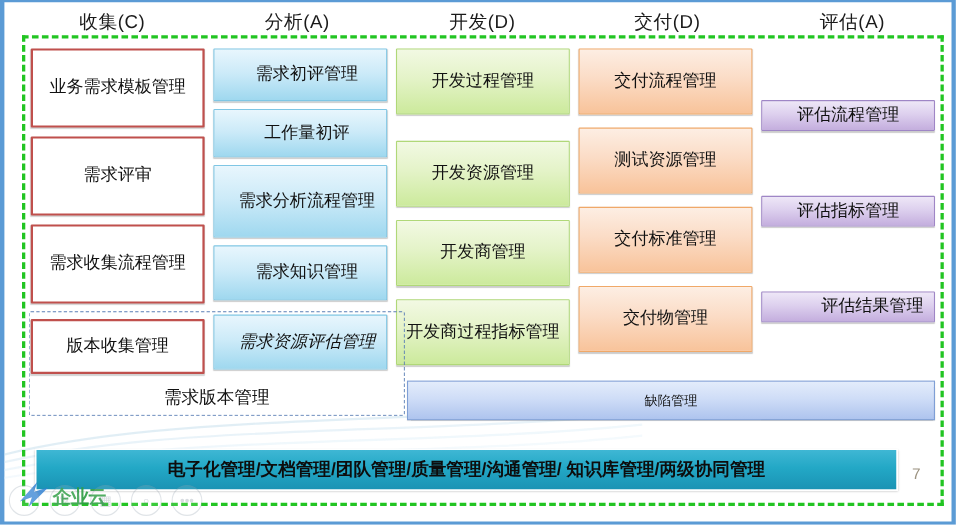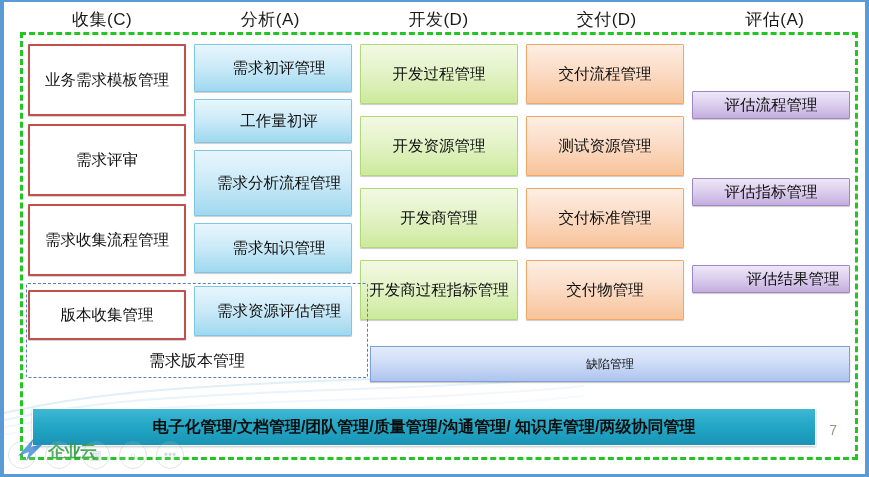--- a/index.html
+++ b/index.html
@@ -169,25 +169,25 @@
       <div class="cell" style="height:72px;margin-bottom:8px;">需求评审</div>
       <div class="cell" style="height:72px;margin-bottom:14px;">需求收集流程管理</div>
       <div class="cell" style="height:50px;">版本收集管理</div>
     </div>
 
     <div class="col c2">
       <div class="cell" style="height:48px;margin-bottom:7px;">需求初评管理</div>
       <div class="cell" style="height:44px;margin-bottom:7px;">工作量初评</div>
       <div class="cell" style="height:66px;margin-bottom:7px;">需求分析流程管理</div>
       <div class="cell" style="height:50px;margin-bottom:13px;">需求知识管理</div>
-      <div class="cell" style="height:50px;">需求资源评估管理</div>
+      <div class="cell" style="height:50px;font-style:italic;">需求资源评估管理</div>
     </div>
 
     <div class="col c3">
-      <div class="cell" style="height:60px;margin-bottom:12px;">开发过程管理</div>
+      <div class="cell" style="height:60px;margin-bottom:24px;">开发过程管理</div>
       <div class="cell" style="height:60px;margin-bottom:12px;">开发资源管理</div>
       <div class="cell" style="height:60px;margin-bottom:12px;">开发商管理</div>
       <div class="cell" style="height:60px;">开发商过程指标管理</div>
     </div>
 
     <div class="col c4">
       <div class="cell" style="height:60px;margin-bottom:12px;">交付流程管理</div>
       <div class="cell" style="height:60px;margin-bottom:12px;">测试资源管理</div>
       <div class="cell" style="height:60px;margin-bottom:12px;">交付标准管理</div>
       <div class="cell" style="height:60px;">交付物管理</div>

